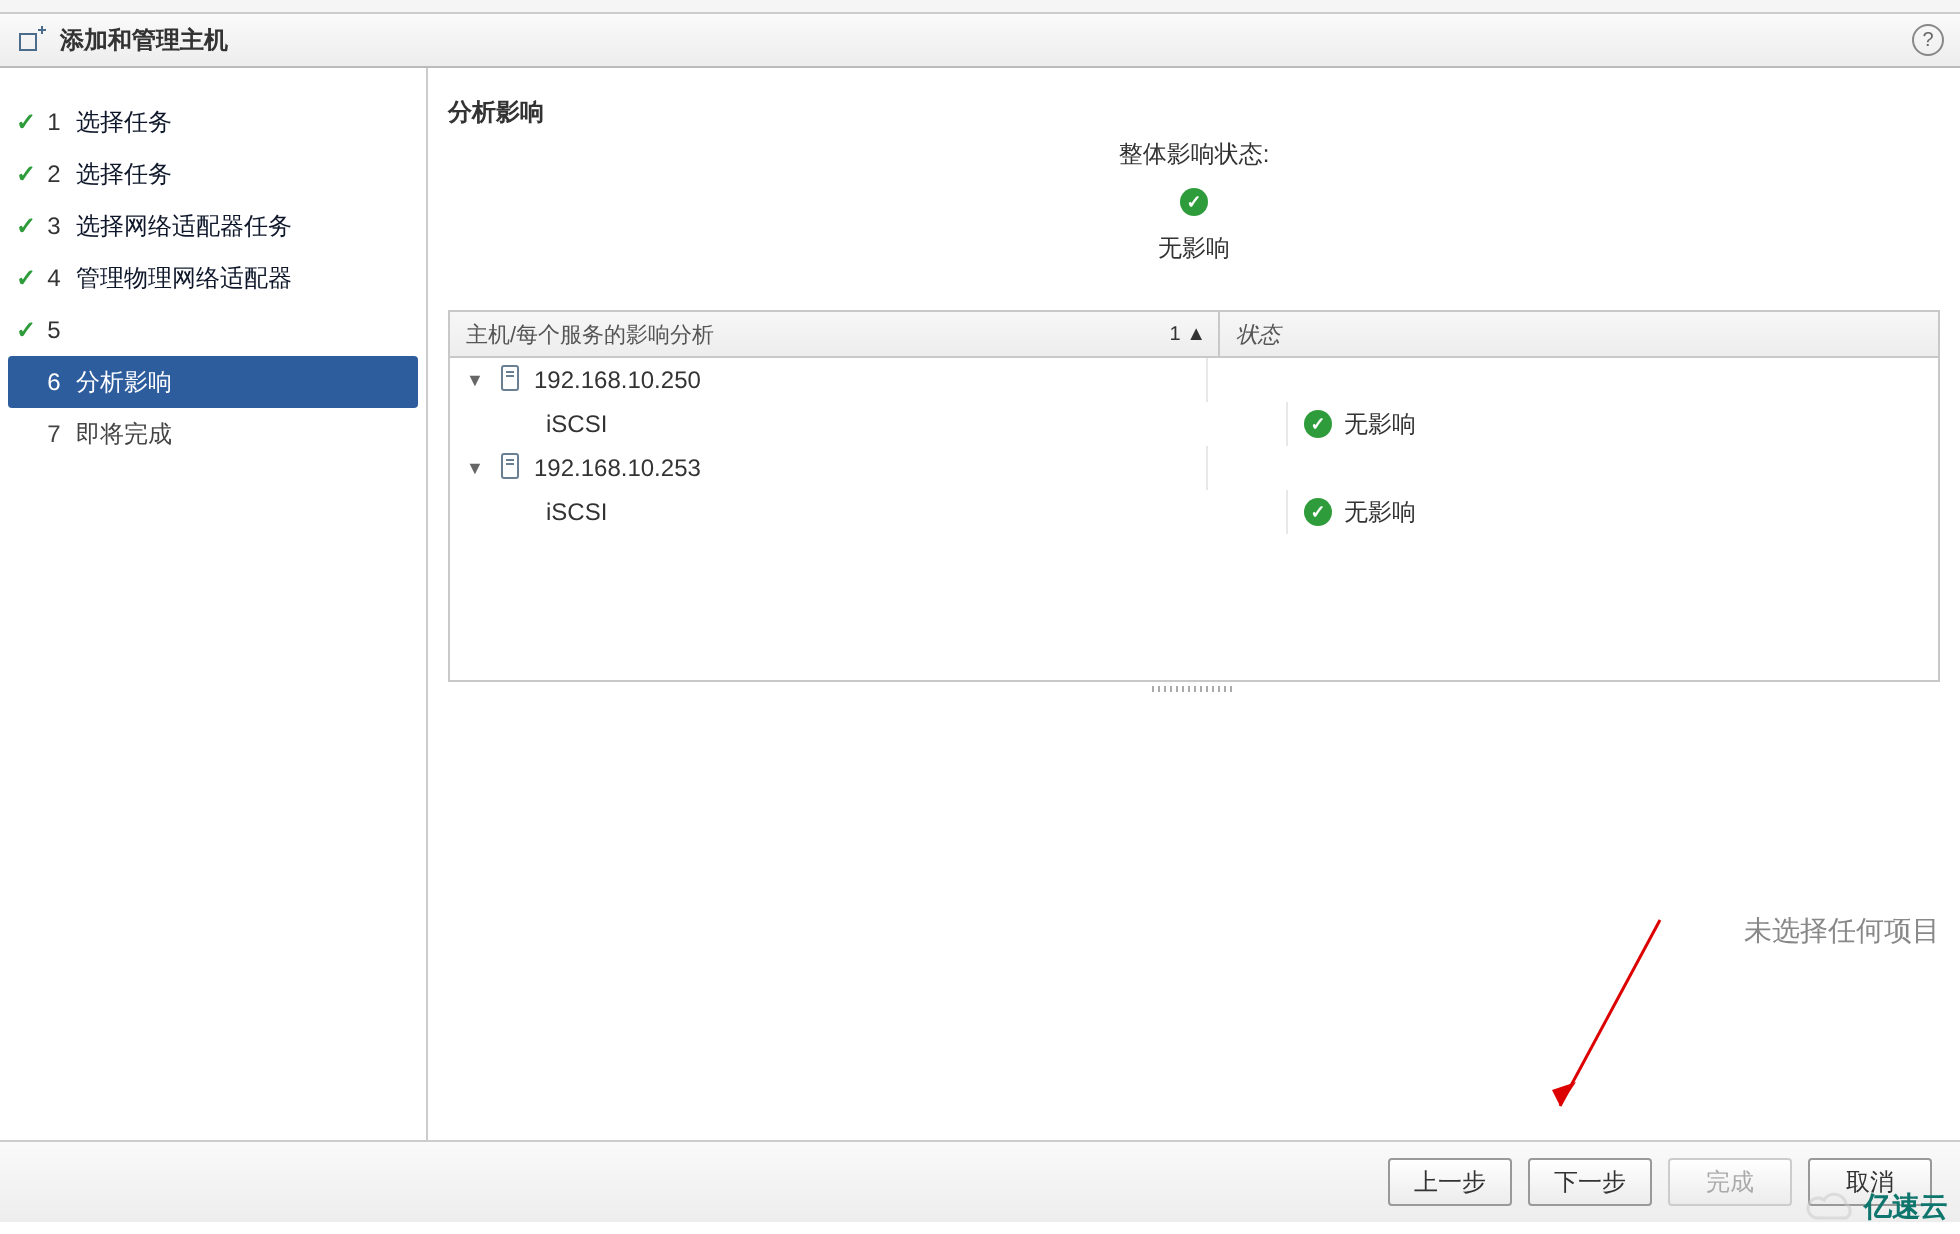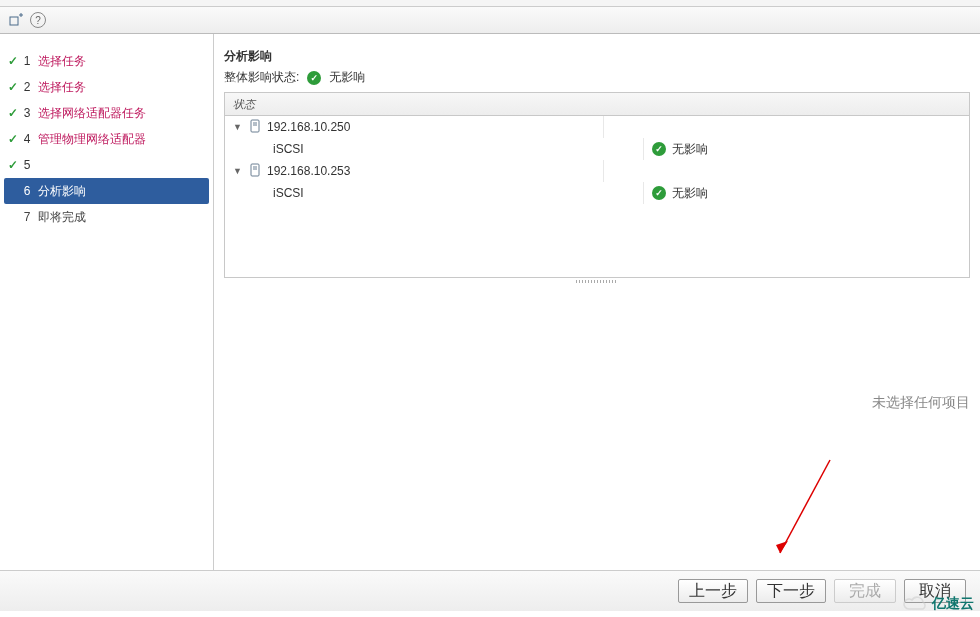--- a/index.html
+++ b/index.html
@@ -83,42 +83,43 @@
   .step.active {
     background: #2e5d9e;
     border-radius: 2px;
     margin: 0 4px;
     padding-left: 2px;
   }
   .step.active .num, .step.active .label {
     color: #fff;
   }
   .step.active .check { color: #2e5d9e; }
-  .step.done .label { color: #be185d; }
+  .step.done .label { color: #0f172a; }
   .step.future .check { color: transparent; }
   .step.future .num, .step.future .label { color: #444; }
 
   .content {
     flex: 1;
     padding: 14px 10px 10px 10px;
     position: relative;
   }
   .content h1 {
     font-size: 12px;
     font-weight: bold;
     margin: 0 0 4px 0;
   }
   .content .desc {
     margin-bottom: 20px;
   }
   .overall {
     display: flex;
     align-items: center;
     gap: 8px;
-    margin-bottom: 6px;
+    margin-bottom: 22px;
+    flex-direction: column;
   }
   .status-ok {
     display: inline-flex;
     width: 14px; height: 14px;
     border-radius: 50%;
     background: #2e9c3a;
     color: #fff;
     align-items: center;
     justify-content: center;
     font-size: 9px;
@@ -222,21 +223,21 @@
     justify-content: flex-end;
     padding-right: 14px;
     gap: 8px;
   }
   .btn {
     min-width: 62px;
     height: 24px;
     border: 1px solid #999;
     border-radius: 2px;
     background: linear-gradient(#fff,#ececec);
-    font-size: 16px;
+    font-size: 12px;
     color: #333;
     padding: 0 10px;
     cursor: pointer;
   }
   .btn:disabled {
     color: #aaa;
     border-color: #ccc;
     cursor: default;
   }
   .watermark {
@@ -259,20 +260,21 @@
 <div class="tabstrip"></div>
 
 <div class="titlebar">
   <span class="icon">
     <svg width="14" height="14" viewBox="0 0 14 14">
         <rect x="1" y="4" width="8" height="8" fill="none" stroke="#4a6b8a" stroke-width="1"></rect>
         <line x1="10" y1="2" x2="14" y2="2" stroke="#4a6b8a"></line>
         <line x1="12" y1="0" x2="12" y2="4" stroke="#4a6b8a"></line>
       </svg>
   </span>
+  <span class="title">添加和管理主机</span>
   <span class="help-icon">?</span>
 </div>
 
 <div class="main">
   <div class="sidebar">
     <div class="step done">
       <span class="check">✓</span>
       <span class="num">1</span>
       <span class="label">选择任务</span>
     </div>
@@ -311,20 +313,24 @@
     <h1>分析影响</h1>
 
     <div class="overall">
       <span>整体影响状态:</span>
       <span class="status-ok">✓</span>
       <span>无影响</span>
     </div>
 
     <div class="table">
       <div class="thead">
+        <div class="th1">
+          <span>主机/每个服务的影响分析</span>
+          <span class="sort">1 ▲</span>
+        </div>
         <div class="th2">状态</div>
       </div>
 
       <div class="row">
         <div class="cell1">
           <span class="twisty">▼</span>
           <span class="host-icon">
             <svg width="12" height="14" viewBox="0 0 12 14">
                 <rect x="2" y="1" width="8" height="12" rx="1" fill="none" stroke="#6b7f92"></rect>
                 <line x1="4" y1="4" x2="8" y2="4" stroke="#6b7f92"></line>

